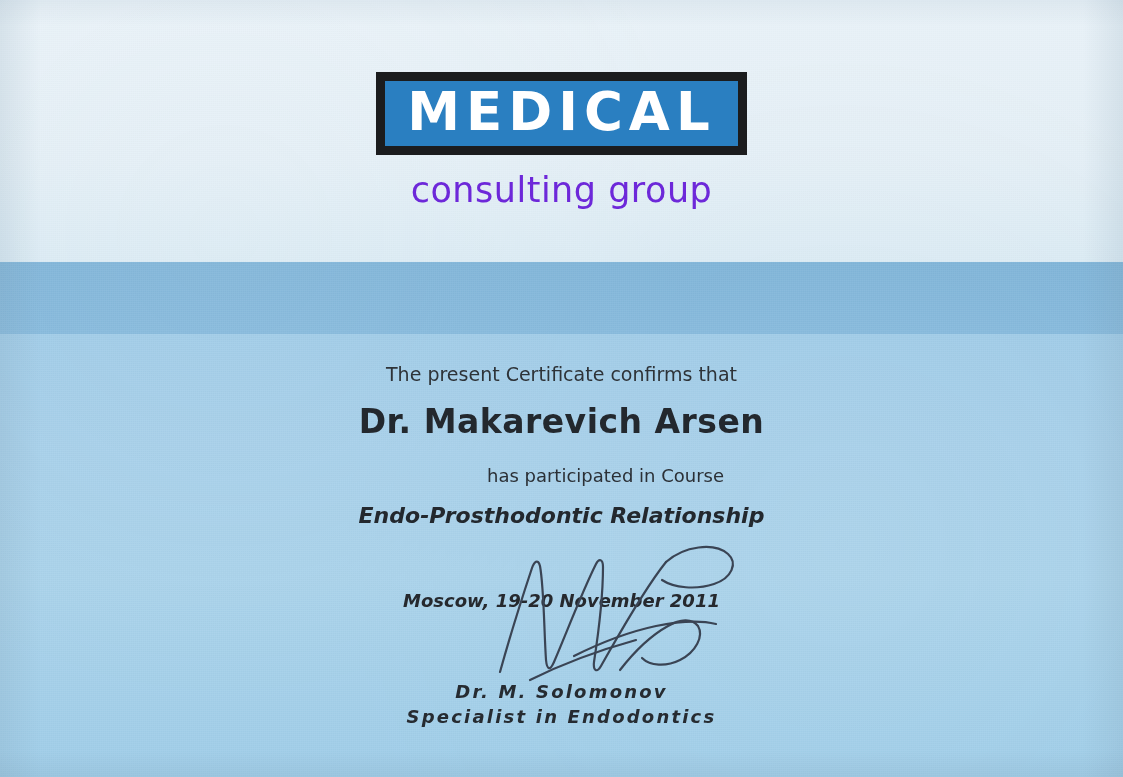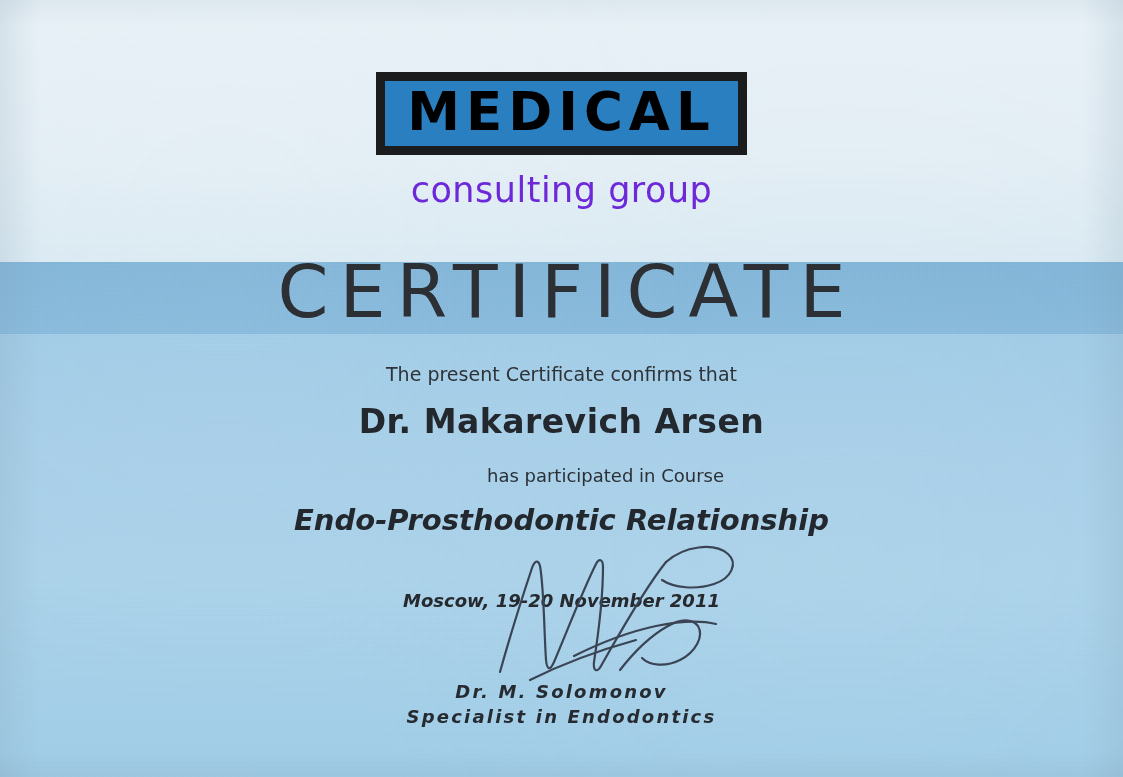--- a/index.html
+++ b/index.html
@@ -81,21 +81,21 @@
     background: #2a7fc1;
     border: 9px solid #1b1c1e;
     padding: 4px 22px 8px 22px;
     line-height: 1;
   }
   .logo-word {
     font-family: "DejaVu Sans", sans-serif;
     font-weight: 700;
     font-size: 53px;
     letter-spacing: 6px;
-    color: #000000;
+    color: #ffffff;
   }
   .logo-sub {
     margin-top: 15px;
     font-family: "DejaVu Sans", sans-serif;
     font-size: 35px;
     color: #6d28d9;
     letter-spacing: .5px;
   }
 
   
@@ -135,21 +135,21 @@
     letter-spacing: .5px;
   }
   .participated-line {
     top: 465px;
     font-size: 18px;
     font-family: "DejaVu Sans", sans-serif;
     padding-left: 44px;
   }
   .course {
     top: 503px;
-    font-size: 29px;
+    font-size: 22px;
     font-weight: 700;
     font-style: italic;
     font-family: "DejaVu Sans", sans-serif;
     color: #23282e;
   }
   .place-date {
     top: 590px;
     font-size: 18px;
     font-weight: 700;
     font-style: italic;
@@ -198,21 +198,20 @@
 
   <div class="content">
 
     <div class="logo">
       <div class="logo-box">
         <span class="logo-word">MEDICAL</span>
       </div>
       <div class="logo-sub">consulting group</div>
     </div>
 
-    <div class="title">CERTIFICATE</div>
 
     <div class="line confirm-line">The present Certificate confirms that</div>
 
     <div class="line recipient">Dr. Makarevich Arsen</div>
 
     <div class="line participated-line">has participated in Course</div>
 
     <div class="line course">Endo-Prosthodontic Relationship</div>
 
     <div class="line place-date">Moscow, 19-20 November 2011</div>

